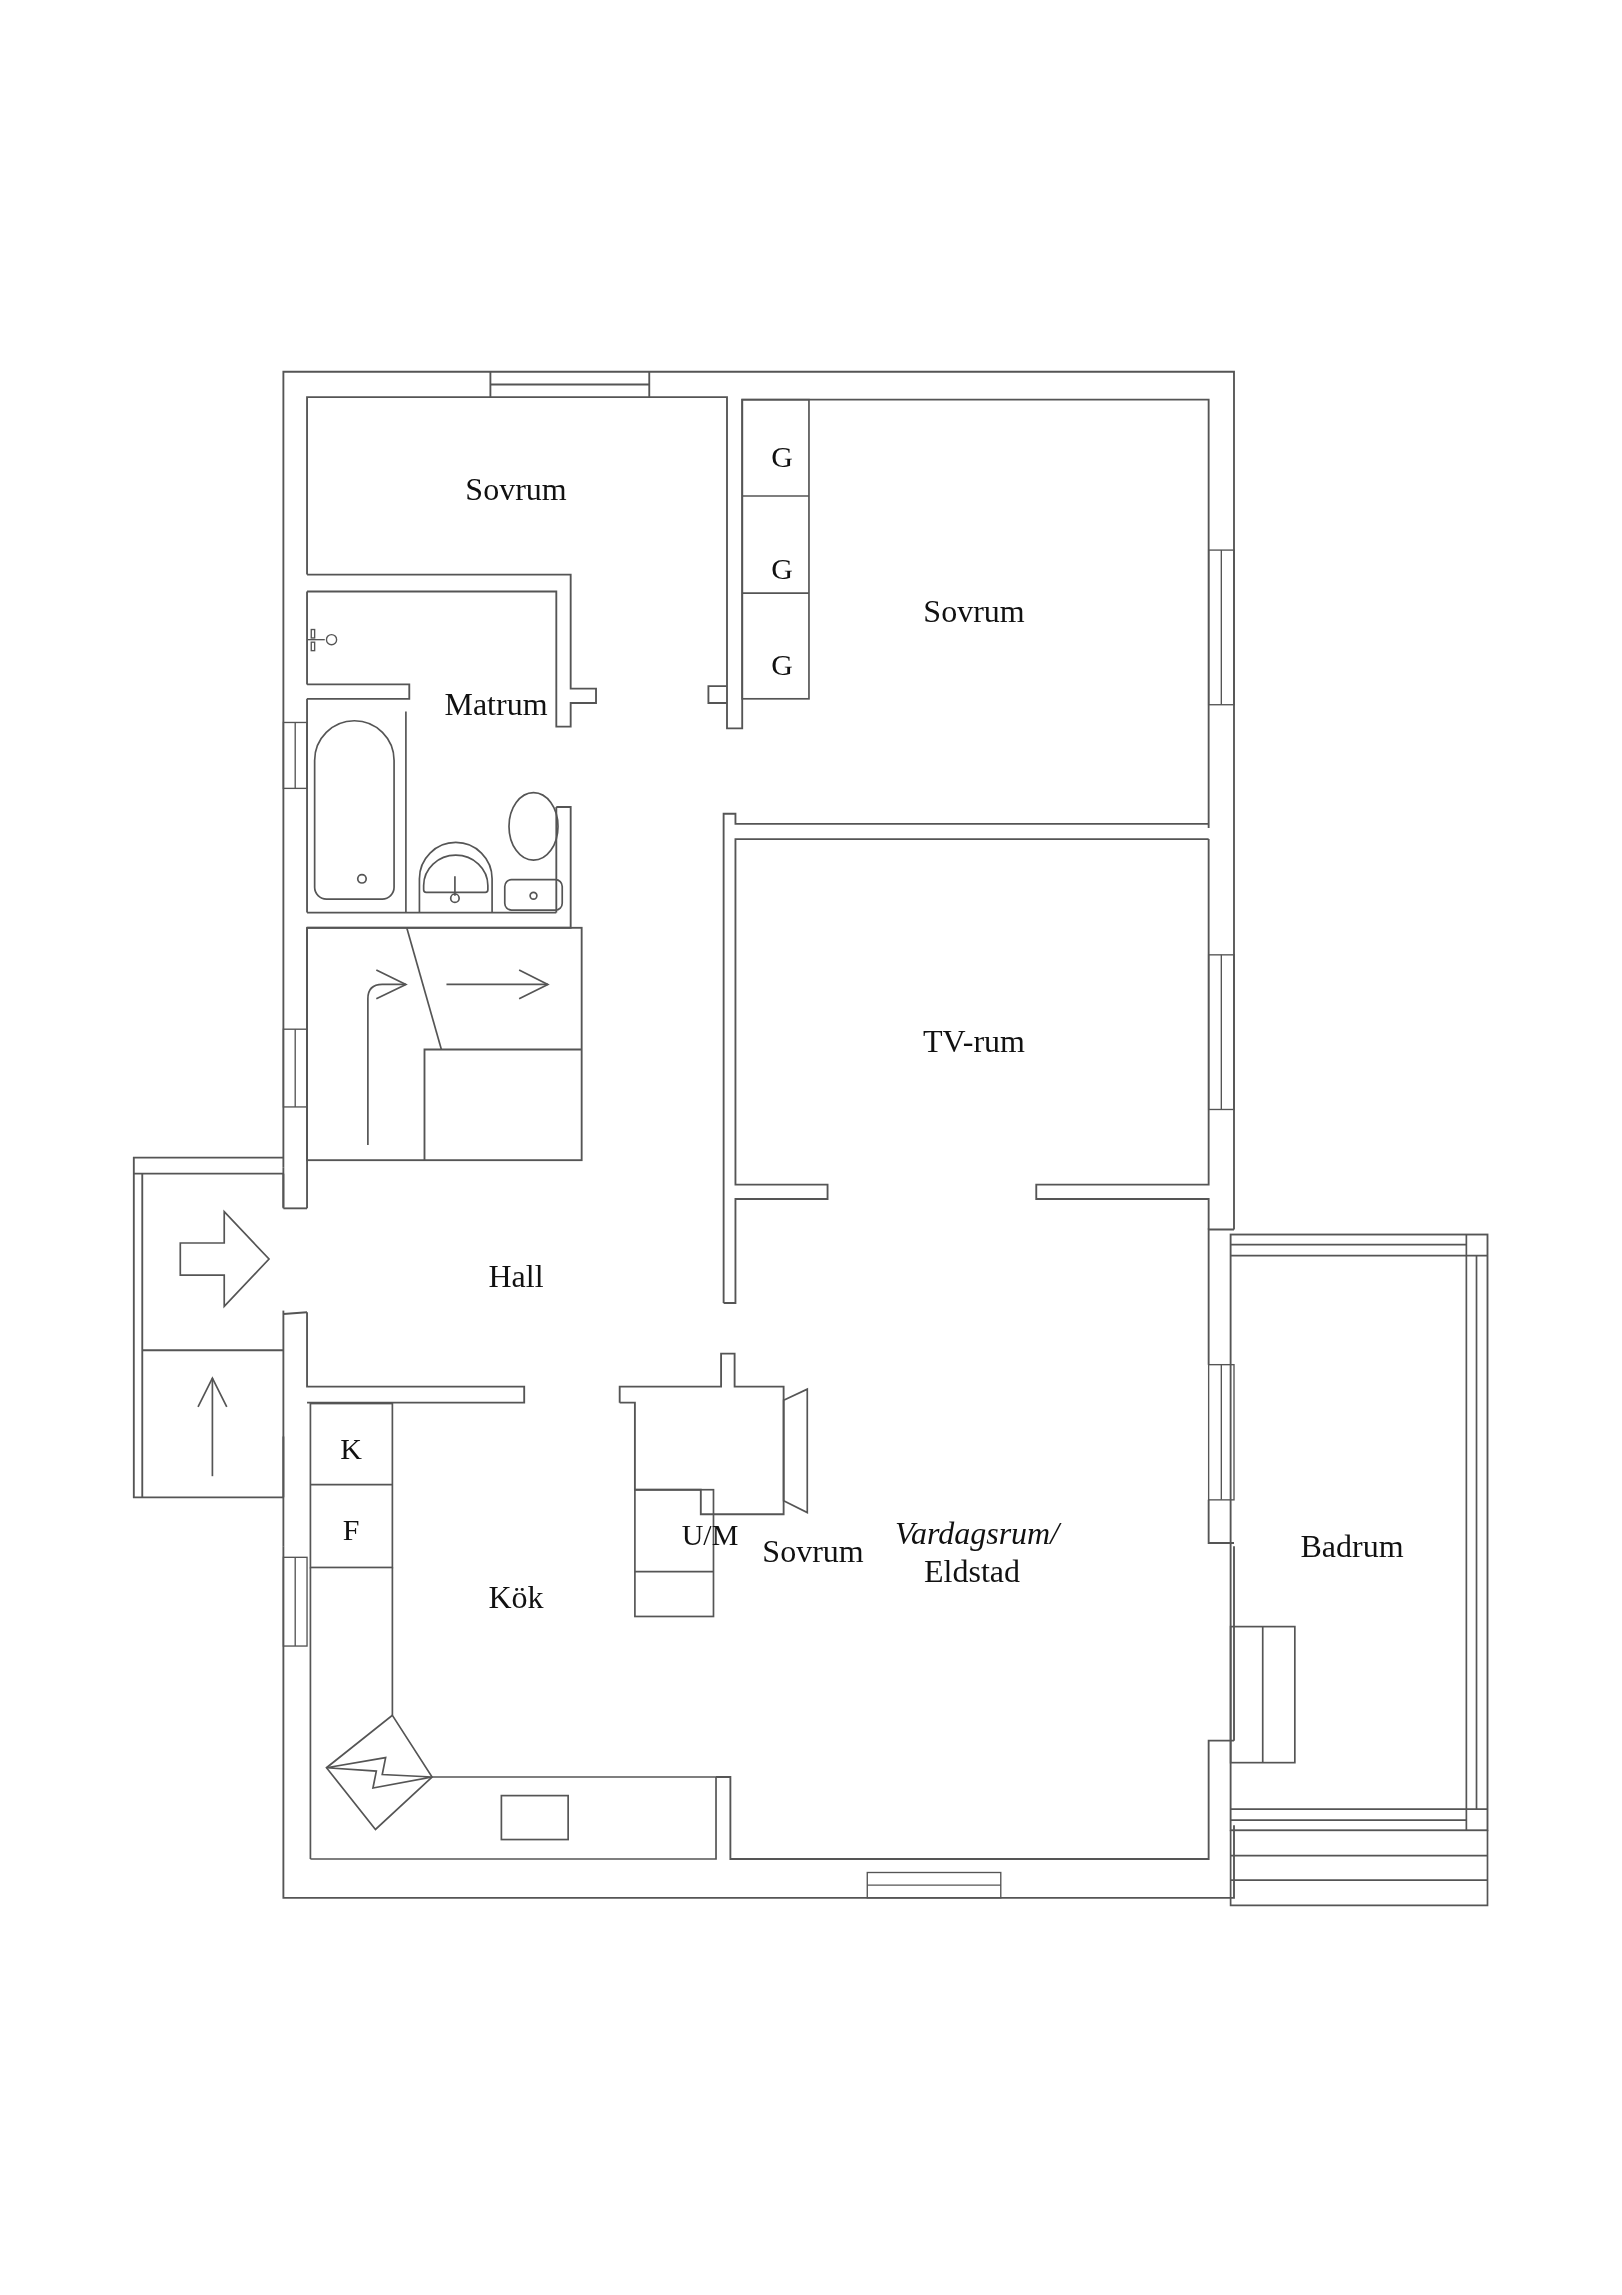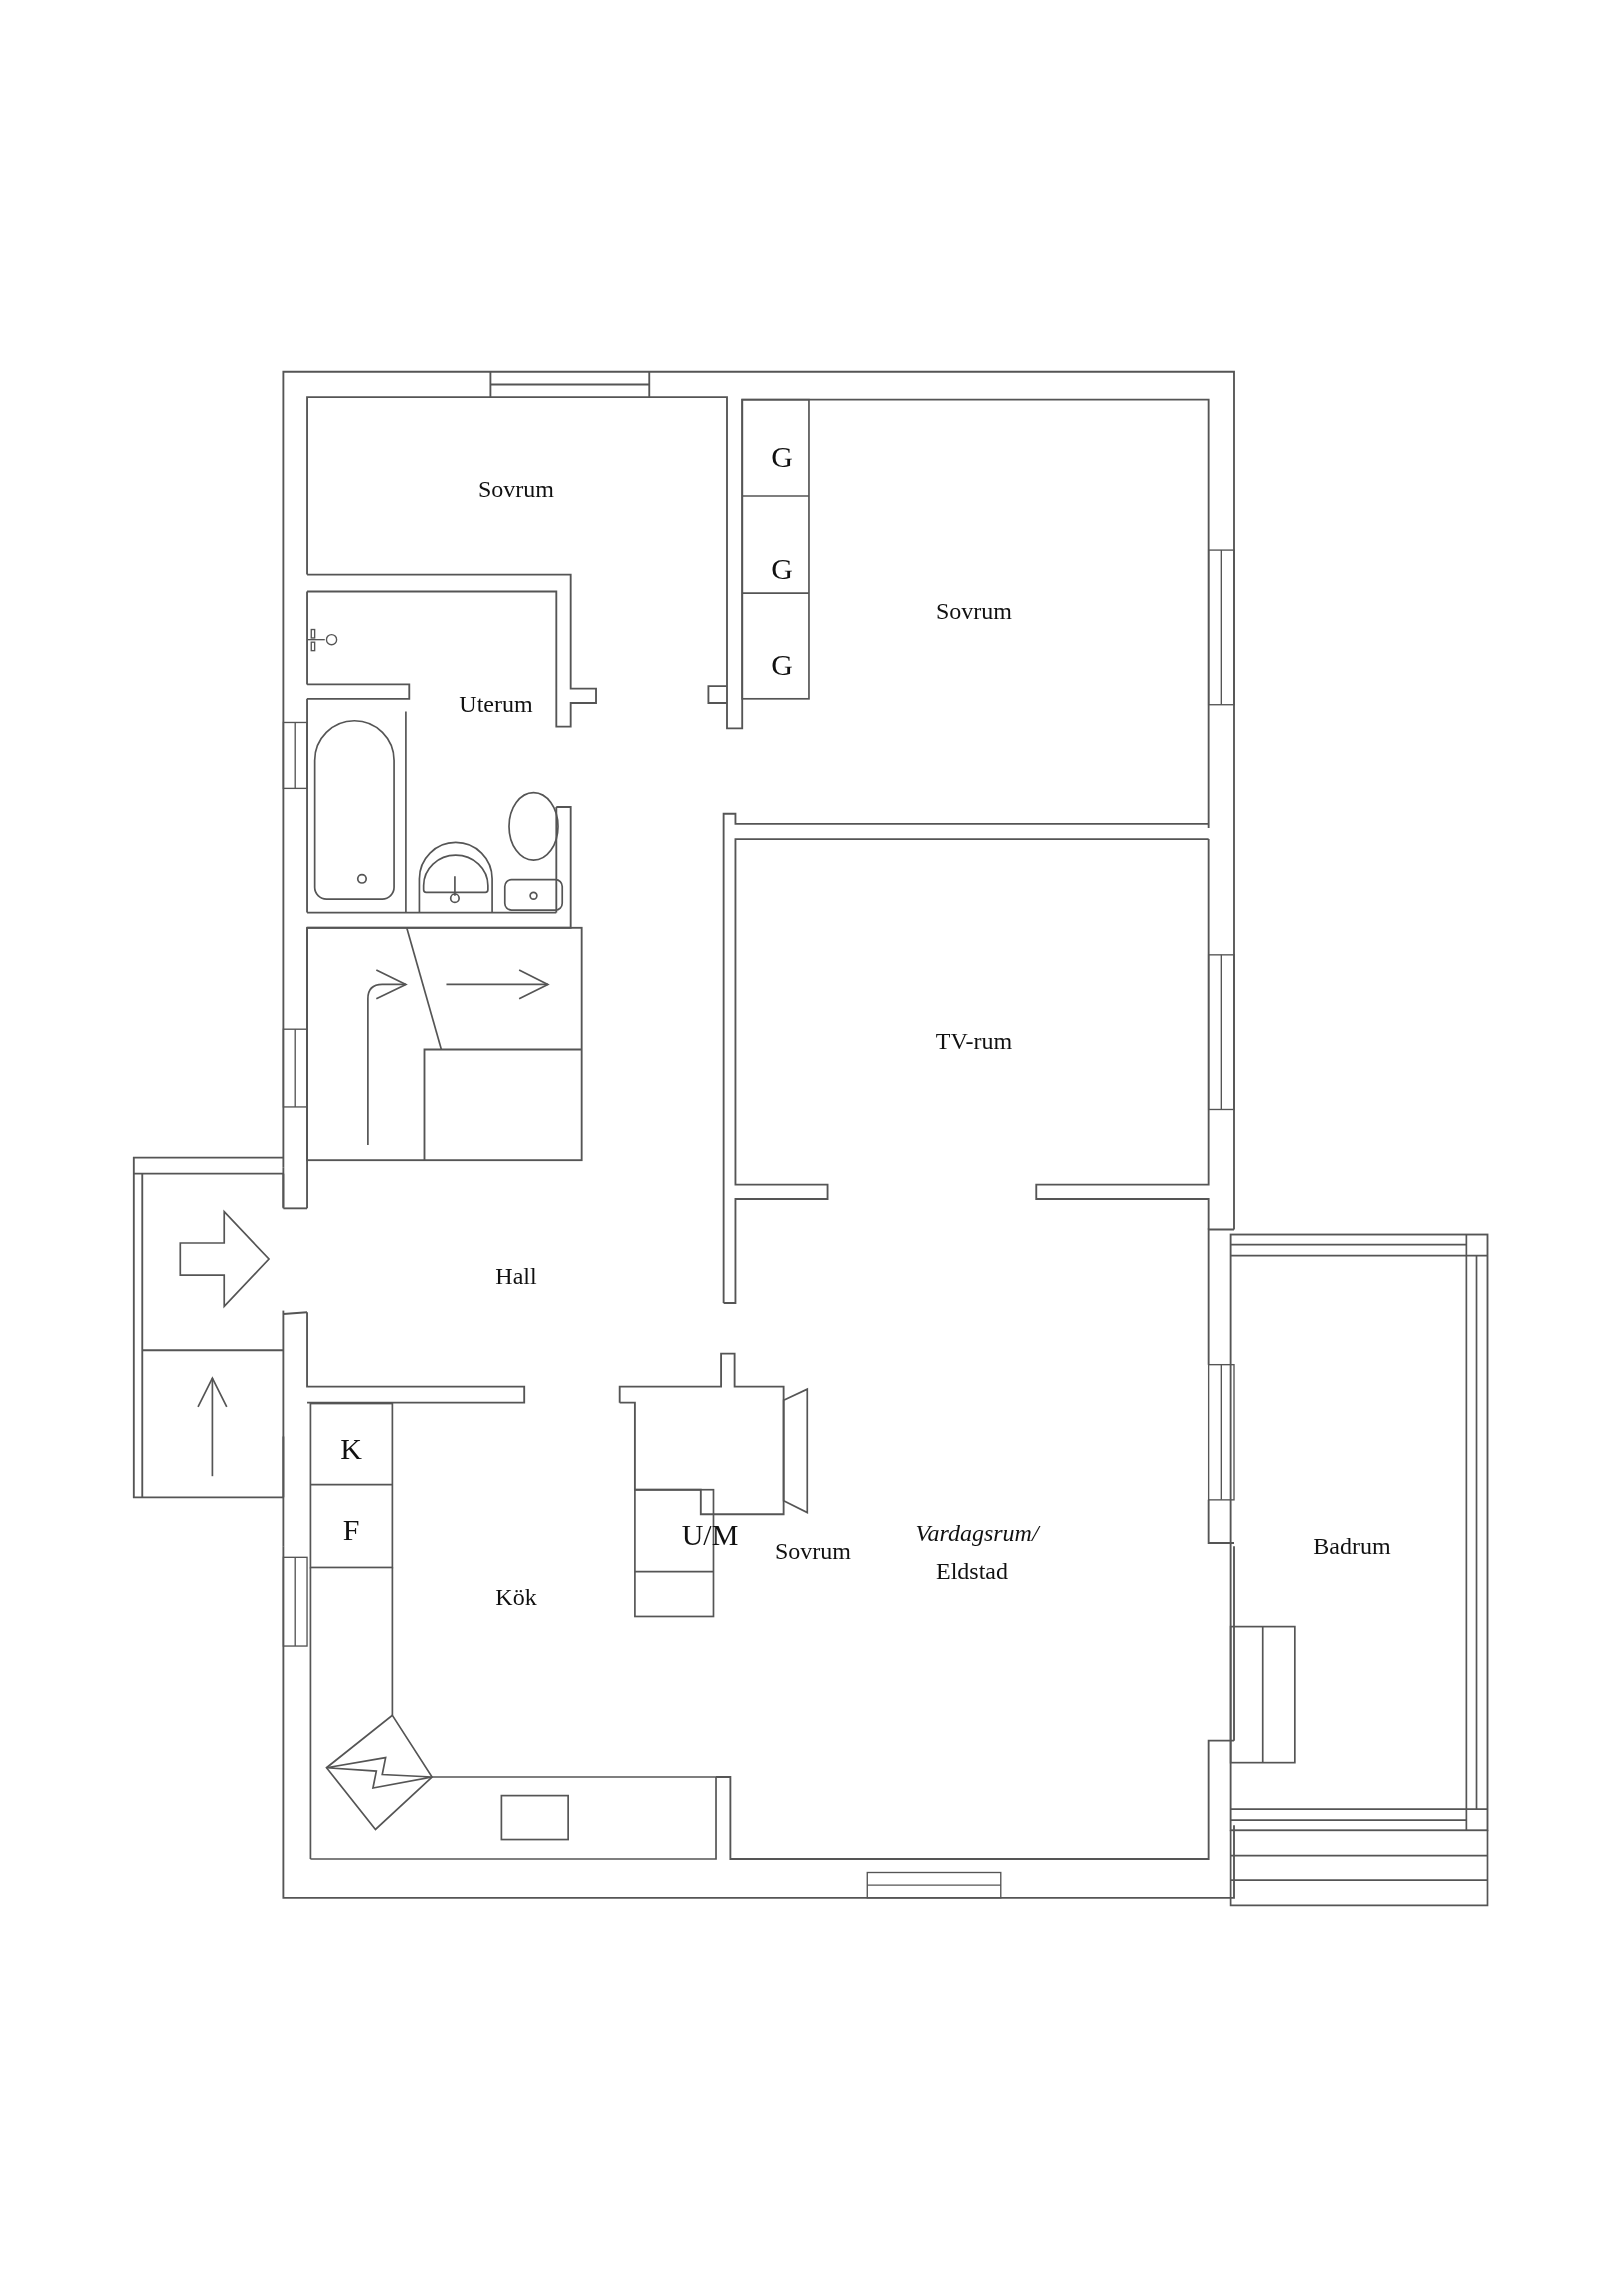--- a/index.html
+++ b/index.html
@@ -4,21 +4,21 @@
 <style>
   html, body { margin: 0; padding: 0; background: #ffffff; }
   body { width: 1623px; height: 2295px; position: relative; overflow: hidden; }
   #plan { position: absolute; left: 0; top: 0; width: 1623px; height: 2295px; }
   #plan .w { fill: none; stroke: #555555; stroke-width: 2.2; stroke-linejoin: miter; }
   #plan .f { fill: none; stroke: #555555; stroke-width: 2; }
   #plan .thin { fill: none; stroke: #555555; stroke-width: 1.6; }
   .lbl {
     position: absolute;
     font-family: "Liberation Serif", "DejaVu Serif", serif;
-    font-size: 24px;
+    font-size: 32px;
     color: #111111;
     line-height: 37px;
     white-space: nowrap;
     transform: translate(-50%, -50%);
     text-align: center;
   }
   .lbl.small { font-size: 30px; }
 </style>
 </head>
 <body>
@@ -178,21 +178,21 @@
     <line class="f" x1="1456" y1="2225" x2="1760" y2="2225"></line>
     <polyline class="f" points="1456,2166 1456,2255 1760,2255 1760,2166"></polyline>
 
     <rect class="f" x="1456" y="1925" width="76" height="161"></rect>
     <line class="f" x1="1494" y1="1925" x2="1494" y2="2086"></line>
   </g>
 </svg>
 
 <div class="lbl" style="left:516px;top:489px;">Sovrum</div>
 <div class="lbl" style="left:974px;top:611px;">Sovrum</div>
-<div class="lbl" style="left:496px;top:704px;">Uterum</div>
+<div class="lbl" style="left:496px;top:704px;">Matrum</div>
 <div class="lbl" style="left:974px;top:1029px;margin-top:12px;">TV-rum</div>
 <div class="lbl" style="left:488px;top:1276px;margin-left:28px;">Hall</div>
 <div class="lbl" style="left:516px;top:1597px;">Kök</div>
 <div class="lbl" style="left:977px;top:1533px;font-style:italic;">Vardagsrum/</div>
 <div class="lbl" style="left:972px;top:1571px;">Eldstad</div>
 <div class="lbl" style="left:1352px;top:1546px;">Badrum</div>
 
 <div class="lbl small" style="left:782px;top:456px;">G</div>
 <div class="lbl small" style="left:782px;top:568px;">G</div>
 <div class="lbl small" style="left:782px;top:664px;">G</div>

